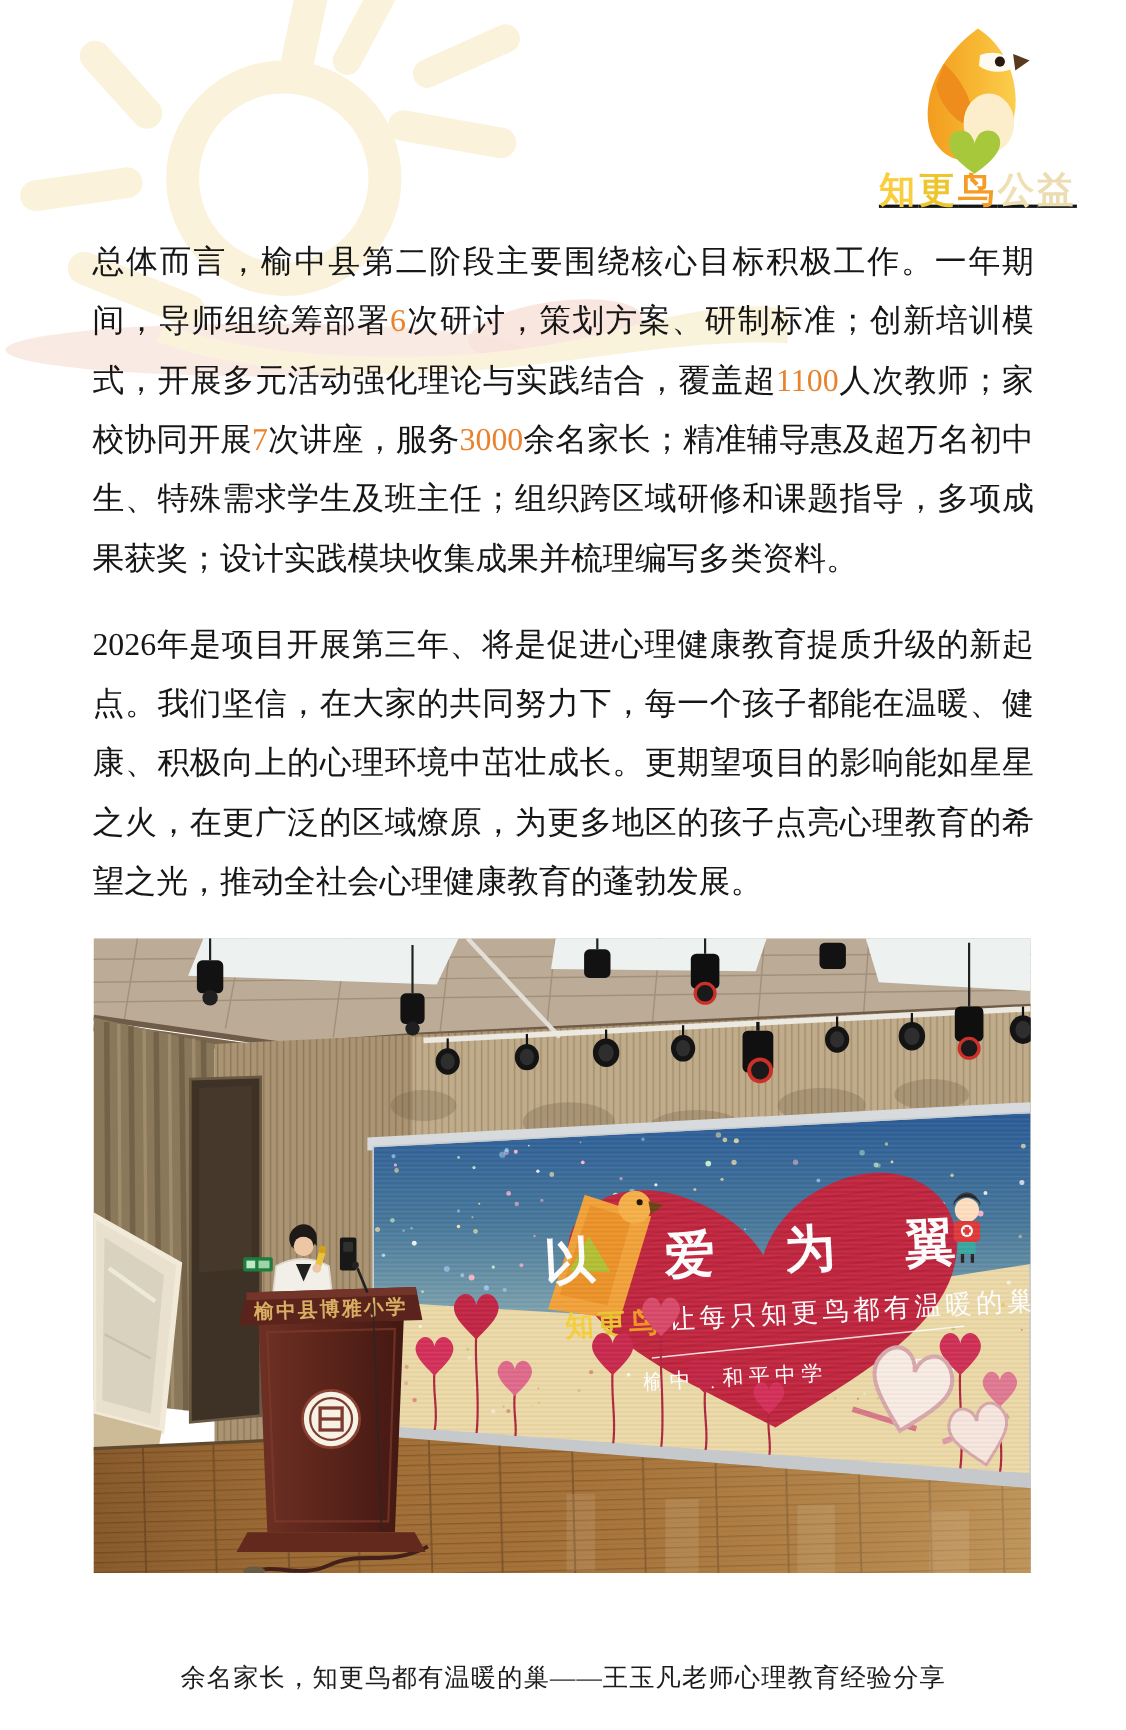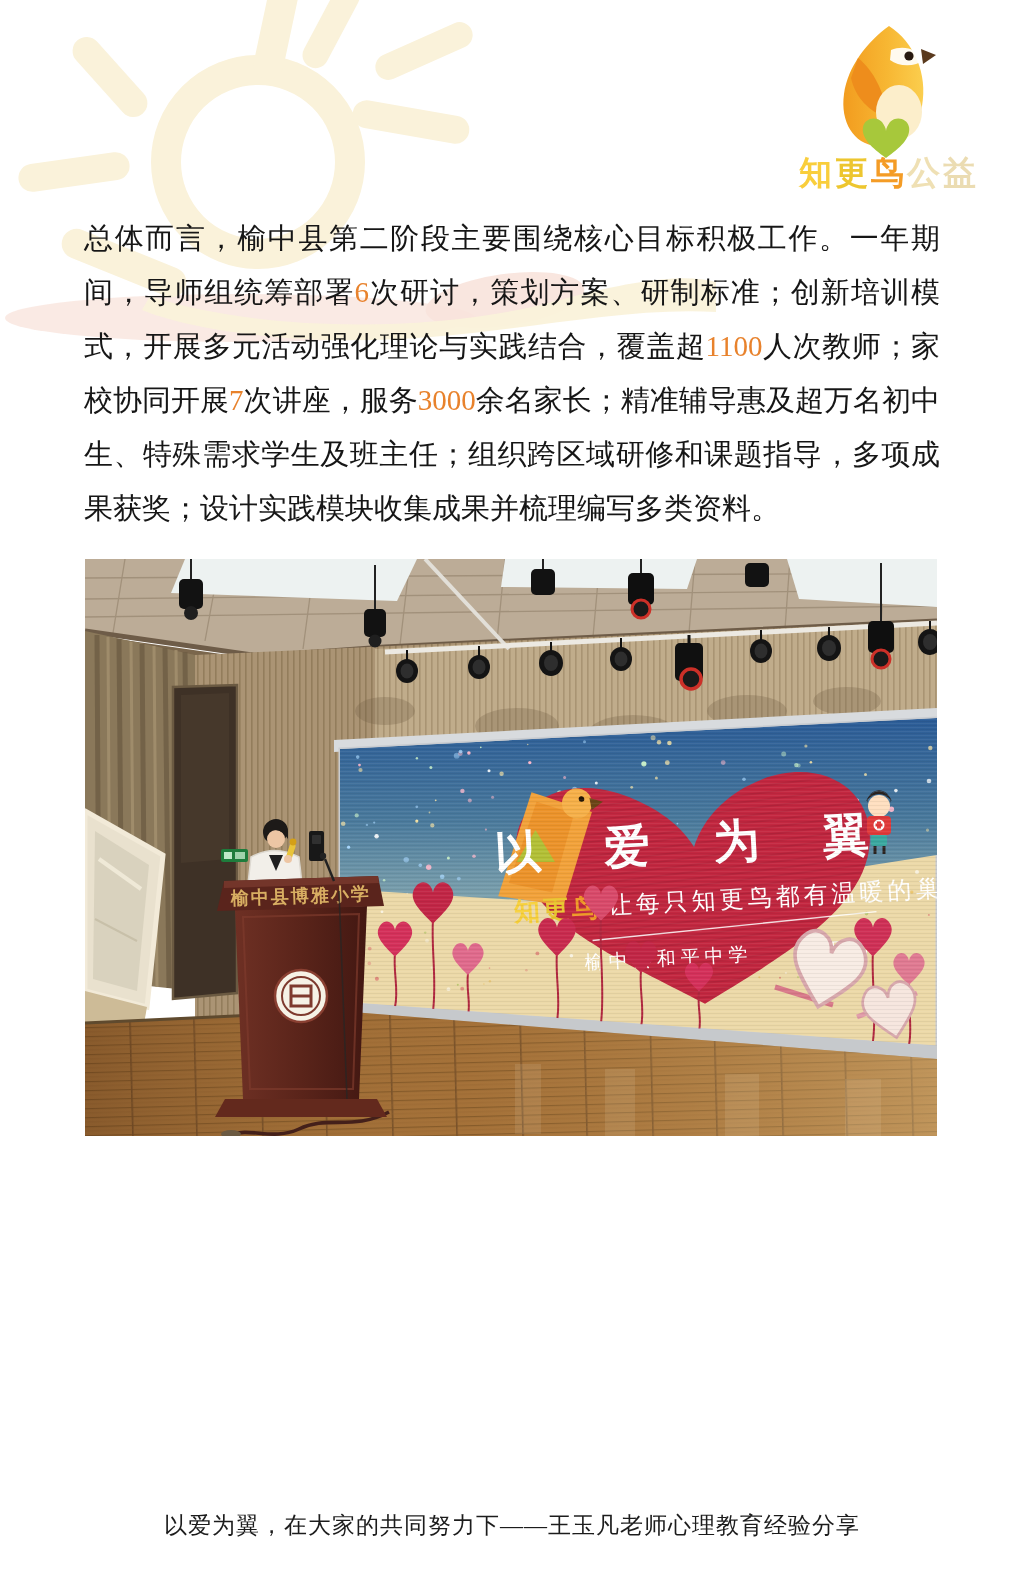--- a/index.html
+++ b/index.html
@@ -7,21 +7,21 @@
     position:relative; width:1024px; height:1573px; margin:0 auto;
     background:#ffffff; overflow:hidden;
     font-family:"Liberation Serif","DejaVu Serif",serif; color:#151515;
   }
   .watermark{position:absolute; top:0; left:0; pointer-events:none;}
   .logo{position:absolute; top:20px; right:28px; width:214px; text-align:center;}
   .logo-bird{display:block; margin:0 auto;}
   .logo-word{
     font-family:"Liberation Sans","DejaVu Sans",sans-serif;
     font-weight:bold; font-size:33px; letter-spacing:3px; line-height:1;
-    margin-top:-6px; white-space:nowrap;
+    margin-top:-6px; white-space:nowrap;text-decoration:underline;
   }
   .content{position:absolute; left:84px; top:211px; width:856px;}
   .para{
     margin:0 0 24px 0; font-size:29px; line-height:54px; color:#161616;
     text-align:justify; text-justify:inter-character;
   }
   .para .hl{font-family:"Liberation Serif","DejaVu Serif",serif;}
   figure.photo{margin:21px 0 0 1px; padding:0; width:852px; height:577px;}
   .caption{
     position:absolute; top:1510px; left:0; width:1024px; margin:0;
@@ -64,20 +64,21 @@
       <path d="M63,30 C76,25 89,29 96,40 C87,47 71,47 62,40 Z" fill="#FFFFFF" opacity="0.92"></path>
       <circle cx="81" cy="36" r="4.6" fill="#28190f"></circle>
       <path d="M93,29 L108,35 L95,44 Z" fill="#5A3A1E"></path>
       <path d="M58,138 C44,128 33,118 35,107 C37,98 48,96 54,102 C56,105 58,108 58,111 C58,108 60,105 62,102 C68,96 79,98 81,107 C83,118 72,128 58,138 Z" fill="#A7C83B"></path>
     </svg>
     <div class="logo-word"><span style="color: rgb(249, 206, 60);">知</span><span style="color: rgb(237, 198, 47);">更</span><span style="color: rgb(244, 156, 38);">鸟</span><span style="color: rgb(239, 224, 180);">公</span><span style="color: rgb(235, 220, 178);">益</span></div>
   </div>
 
   <div class="content">
     <p class="para"><span>总体而言，榆中县第二阶段主要围绕核心目标积极工作。一年期间，导师组统筹部署</span><span class="hl" style="color: rgb(232, 130, 44);">6</span><span>次研讨，策划方案、研制标准；创新培训模式，开展多元活动强化理论与实践结合，覆盖超</span><span class="hl" style="color: rgb(232, 130, 44);">1100</span><span>人次教师；家校协同开展</span><span class="hl" style="color: rgb(232, 130, 44);">7</span><span>次讲座，服务</span><span class="hl" style="color: rgb(232, 130, 44);">3000</span><span>余名家长；精准辅导惠及超万名初中生、特殊需求学生及班主任；组织跨区域研修和课题指导，多项成果获奖；设计实践模块收集成果并梳理编写多类资料。</span></p>
+    <p class="para"><span>2026年是项目开展第三年、将是促进心理健康教育提质升级的新起点。我们坚信，在大家的共同努力下，每一个孩子都能在温暖、健康、积极向上的心理环境中茁壮成长。更期望项目的影响能如星星之火，在更广泛的区域燎原，为更多地区的孩子点亮心理教育的希望之光，推动全社会心理健康教育的蓬勃发展。</span></p>
 
     <figure class="photo">
       <svg width="852" height="577" viewBox="0 0 852 577">
         <defs>
           <pattern id="slats" width="6" height="12" patternUnits="userSpaceOnUse">
             <rect width="6" height="12" fill="#AB9474"></rect>
             <rect x="4.2" width="1.3" height="12" fill="#8D7856"></rect>
           </pattern>
           <pattern id="slatsLight" width="6" height="12" patternUnits="userSpaceOnUse">
             <rect width="6" height="12" fill="#C2AF8E"></rect>
@@ -546,14 +547,14 @@
           <line x1="254" y1="332" x2="262" y2="540" stroke="#2A2523" stroke-width="1.6" opacity="0.8"></line>
           <g>
             <line x1="240" y1="300" x2="249" y2="322" stroke="#222" stroke-width="2.4"></line>
             <circle cx="238" cy="297" r="3.2" fill="#222"></circle>
           </g>
         </g>
       </svg>
     </figure>
   </div>
 
-  <p class="caption">以爱为翼，在大家的共同努力下——王玉凡老师心理教育经验分享</p>
+  <p class="caption">余名家长，知更鸟都有温暖的巢——王玉凡老师心理教育经验分享</p>
 </div>
 
 </body></html>

